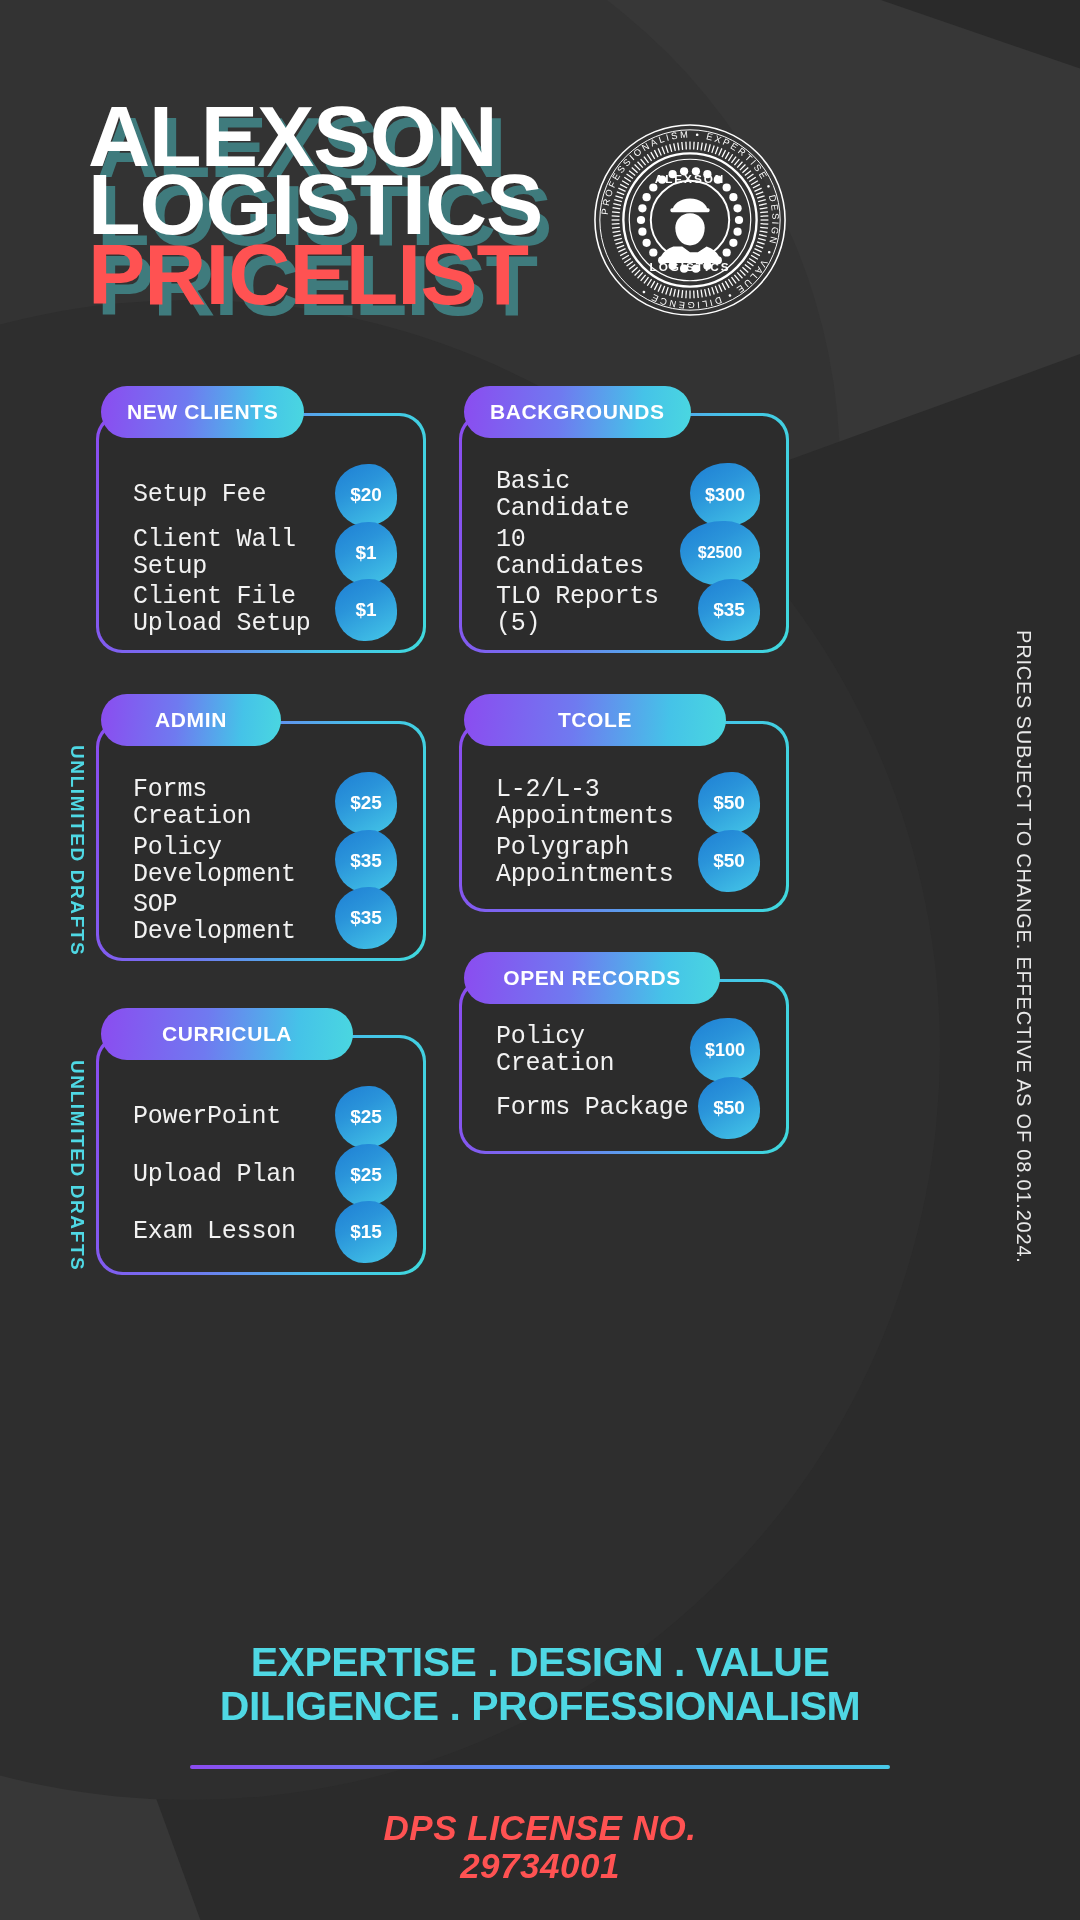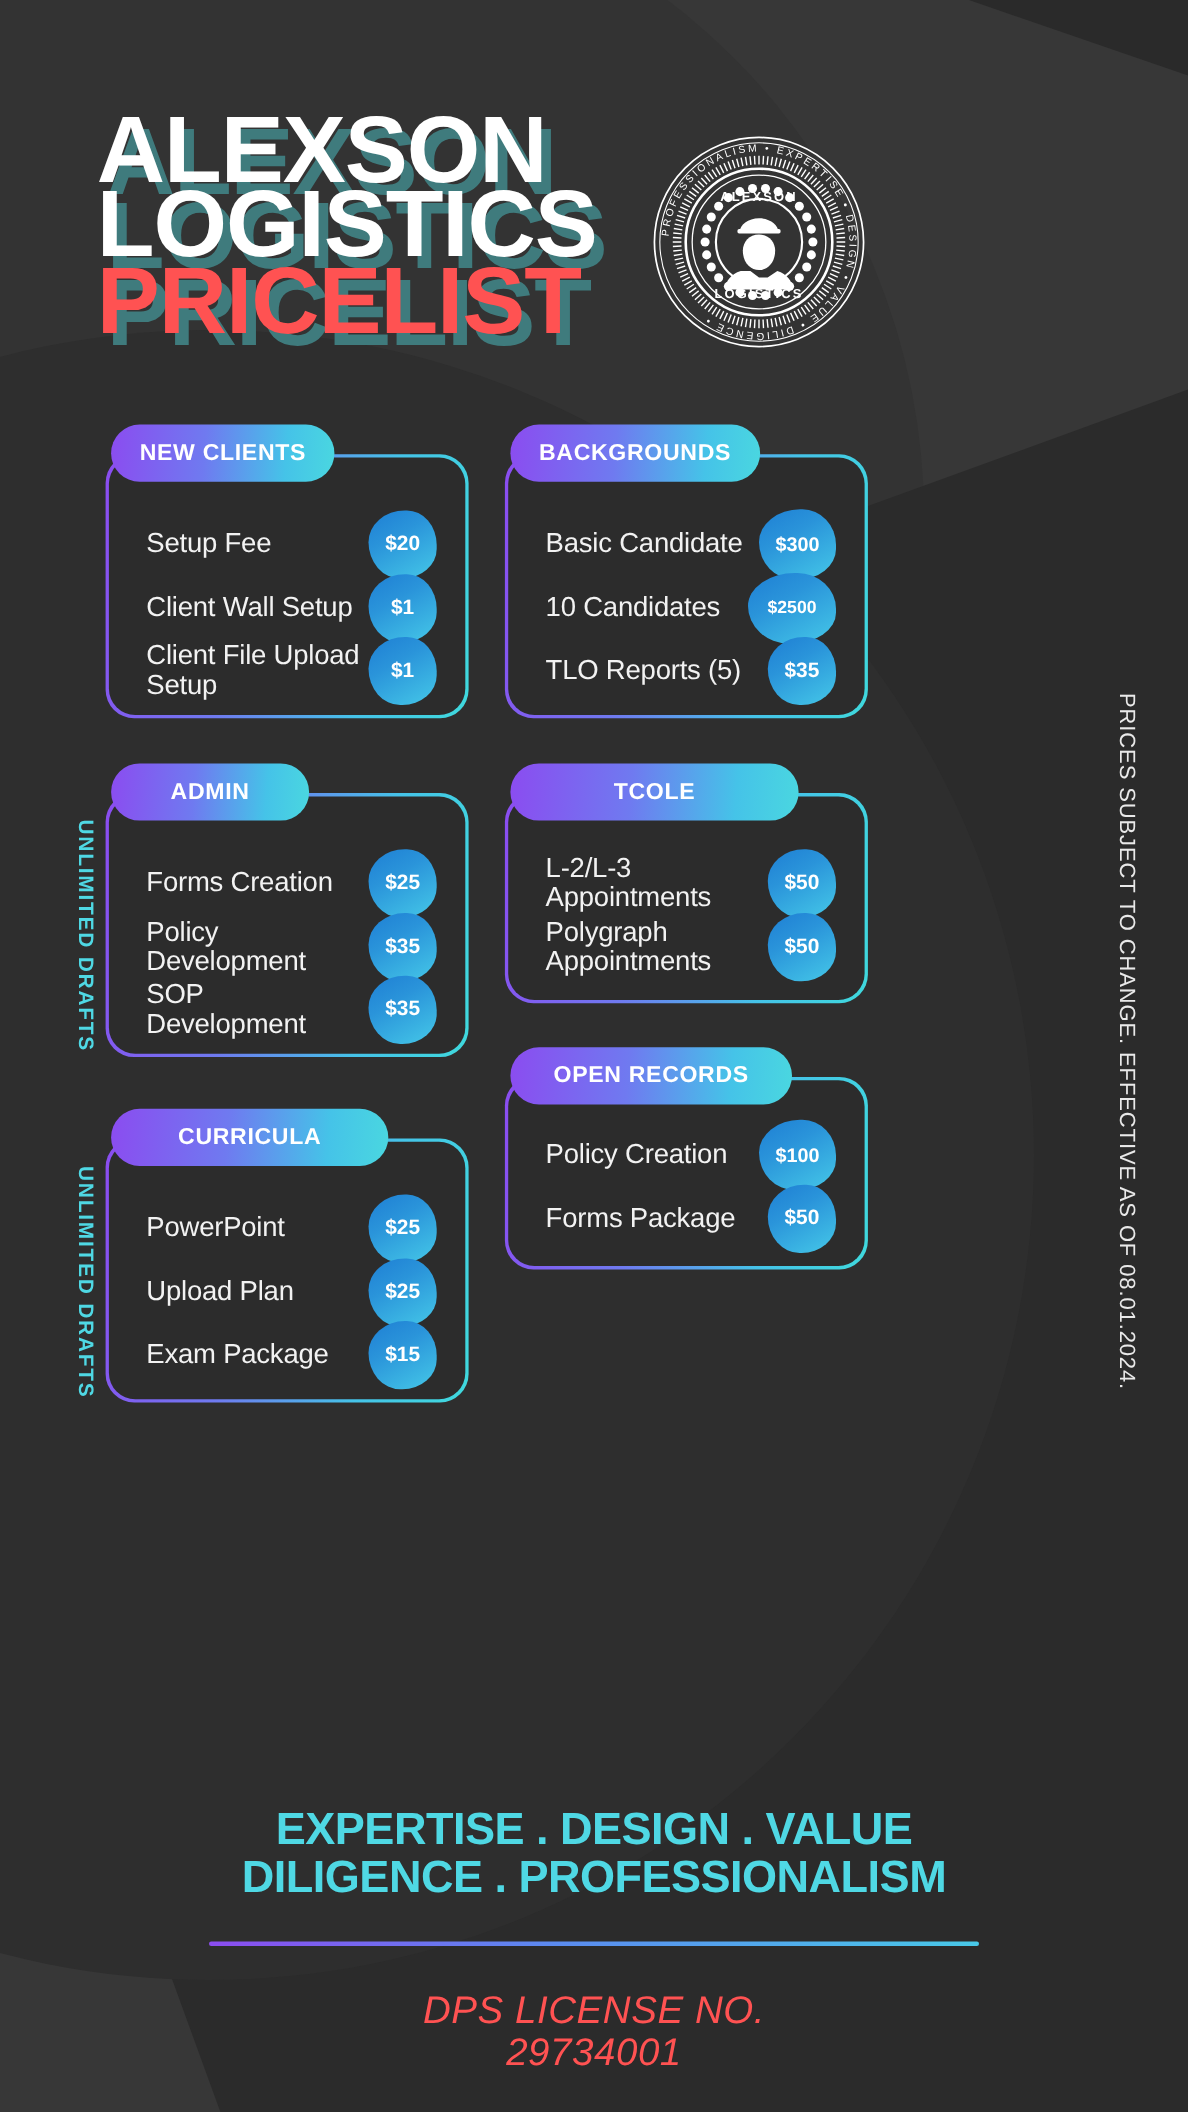--- a/index.html
+++ b/index.html
@@ -72,21 +72,21 @@
   }
   .pill.wide{ min-width:215px; }
   .rows{ position:absolute; left:0; right:0; top:0; bottom:0; padding:0 34px; }
   .row{
     position:absolute; left:34px; right:26px;
     height:52px;
     display:flex; align-items:center; justify-content:space-between;
   }
   .row-label{
     color:#f2f2f2; font-size:25px; font-weight:400;
-    font-family:Liberation Sans, sans-serif;
+    font-family:Liberation Mono, monospace;
     letter-spacing:-0.2px; line-height:1.1;
   }
   .badge{
     width:62px; height:62px; flex:none;
     display:flex; align-items:center; justify-content:center;
     color:#ffffff; font-weight:700; font-size:19px;
     background:linear-gradient(150deg,#1e7fd4 0%, #2a94da 38%, #45c8e8 100%);
     border-radius:55% 45% 52% 48% / 48% 52% 45% 55%;
   }
   .badge.w{ width:70px; height:64px; font-size:18px; }
@@ -113,21 +113,21 @@
     text-align:center; color:#4fd8e4; font-weight:700;
     font-size:41px; letter-spacing:-0.5px; line-height:1.08;
   }
   .divider{
     margin:36px auto 0 auto; width:700px; height:4px;
     background:linear-gradient(90deg,#8b4cf0 0%, #5b8bf0 45%, #48c9e8 100%);
     border-radius:2px;
   }
   .license{
     margin-top:40px; text-align:center; color:#ff5252;
-    font-weight:400; font-style:italic; font-size:35px; line-height:1.1;
+    font-weight:700; font-style:italic; font-size:35px; line-height:1.1;
     letter-spacing:0.5px;
   }
 </style>
 </head>
 <body>
 
 <div id="bg-layer">
   <div class="bg-diag"></div>
   <div class="bg-shape-a"></div>
   <div class="bg-diag2"></div>
@@ -405,21 +405,21 @@
       <div class="rows">
         <div class="row" style="top:53px;">
           <span class="row-label">PowerPoint</span>
           <span class="badge">$25</span>
         </div>
         <div class="row" style="top:111px;">
           <span class="row-label">Upload Plan</span>
           <span class="badge">$25</span>
         </div>
         <div class="row" style="top:168px;">
-          <span class="row-label">Exam Package</span>
+          <span class="row-label">Exam Lesson</span>
           <span class="badge">$15</span>
         </div>
       </div>
     </div>
   </div>
   <div class="vlabel" style="left:66px; top:1060px; height:200px;">UNLIMITED DRAFTS</div>
 
   <div class="card" style="left:459px; top:979px; width:330px; height:175px;">
     <div class="card-inner">
       <div class="pill" style="width:256px; padding:0;">OPEN RECORDS</div>

